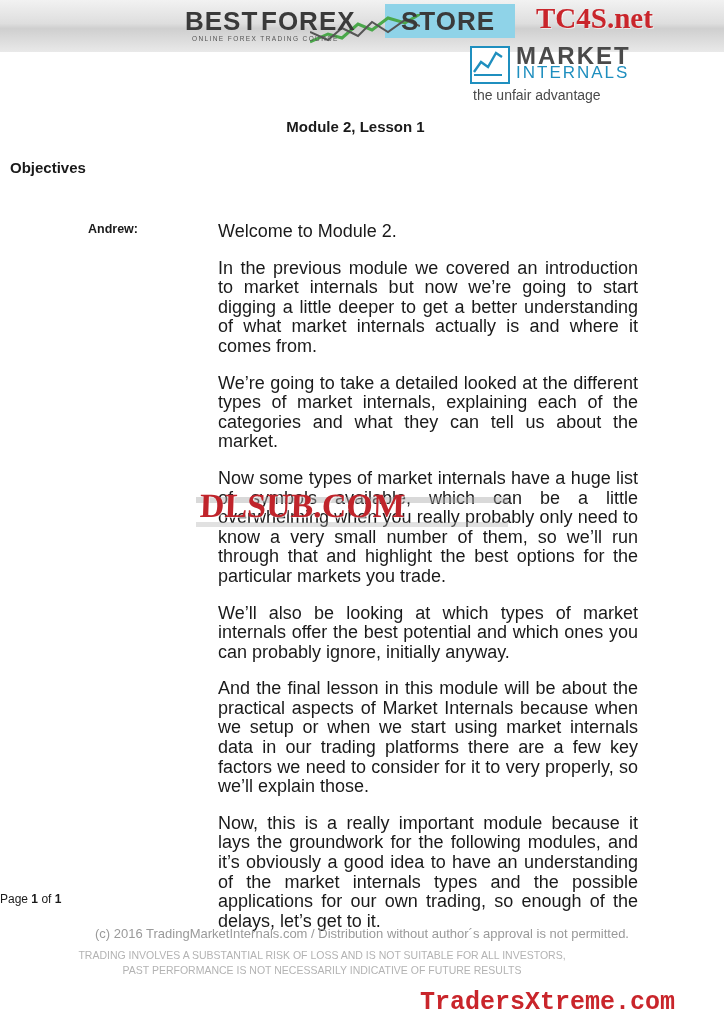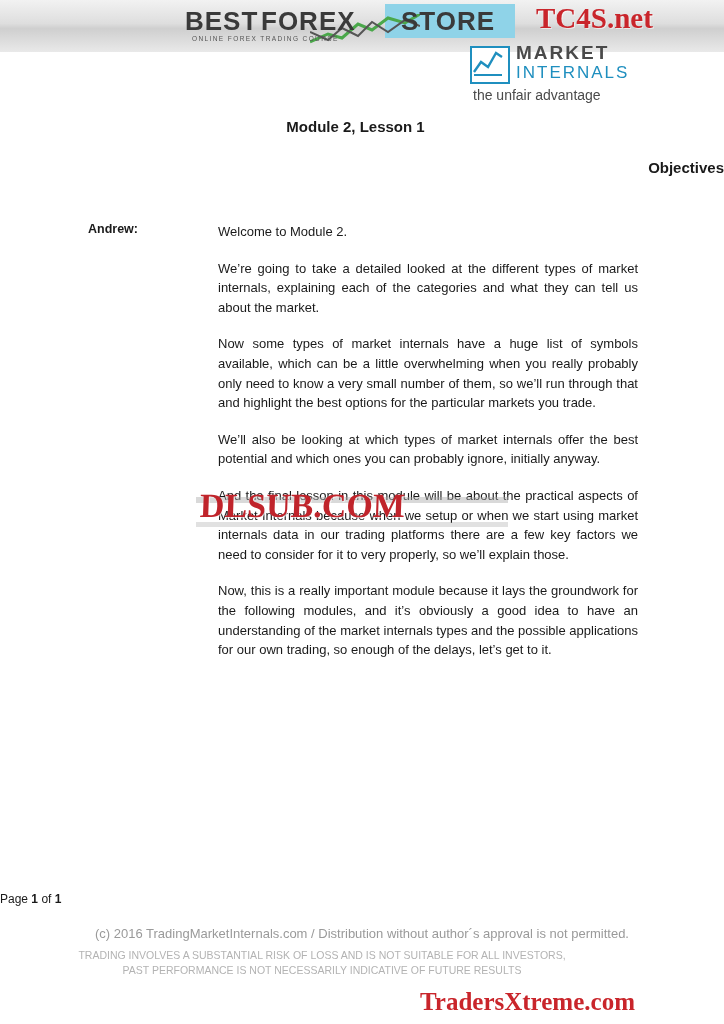--- a/index.html
+++ b/index.html
@@ -113,21 +113,21 @@
     top: 4px;
     width: 36px;
     height: 34px;
     background: #ffffff;
     border: 2px solid #1f8fbf;
   }
   .mi-market {
     position: absolute;
     left: 46px;
     top: 0px;
-    font-size: 19px;
+    font-size: 24px;
     font-weight: bold;
     letter-spacing: 2px;
     color: #4a4a4a;
   }
   .mi-internals {
     position: absolute;
     left: 46px;
     top: 21px;
     font-size: 17px;
     letter-spacing: 2px;
@@ -151,21 +151,21 @@
   }
   .title {
     text-align: center;
     font-size: 15px;
     font-weight: bold;
     color: #1a1a1a;
     margin: 0 16px 0 0;
     padding-left: 3px;
   }
   .subtitle {
-    text-align: right;
+    text-align: left;
     font-size: 15px;
     font-weight: bold;
     color: #1a1a1a;
     margin-top: 24px;
     padding-left: 10px;
   }
 
   .transcript {
     position: absolute;
     top: 104px;
@@ -180,21 +180,21 @@
     font-weight: bold;
     color: #1a1a1a;
   }
   .paras {
     position: absolute;
     left: 218px;
     top: 0;
     width: 420px;
   }
   .para {
-    font-size: 13px;
+    font-size: 18px;
     line-height: 19.6px;
     color: #1a1a1a;
     text-align: justify;
     margin: 0 0 17px 0;
   }
   .para:last-child { margin-bottom: 15px; }
 
   
   .dlsub {
     position: absolute;
@@ -254,21 +254,21 @@
     line-height: 15px;
   }
 
   .tx-wm {
     position: absolute;
     left: 420px;
     top: 988px;
     font-size: 25px;
     font-weight: bold;
     color: #c9252b;
-    font-family: Liberation Serif, serif;
+    font-family: Liberation Mono, monospace;
     text-shadow: 1px 1px 0 rgba(255,255,255,0.5);
   }
 </style>
 </head>
 <body>
 
 <div class="banner">
   <div class="banner-inner">
     <div class="bfs-store-box"></div>
     <svg class="bfs-chart" viewBox="0 0 110 30" preserveAspectRatio="none">
@@ -296,20 +296,21 @@
 </div>
 
 <div class="doc">
   <div class="title">Module 2, Lesson 1</div>
   <div class="subtitle">Objectives</div>
 
   <div class="transcript">
     <div class="speaker">Andrew:</div>
     <div class="paras">
       <p class="para">Welcome to Module 2.</p>
+      <p class="para">In the previous module we covered an introduction to market internals but now we’re going to start digging a little deeper to get a better understanding of what market internals actually is and where it comes from.</p>
       <p class="para">We’re going to take a detailed looked at the different types of market internals, explaining each of the categories and what they can tell us about the market.</p>
       <p class="para">Now some types of market internals have a huge list of symbols available, which can be a little overwhelming when you really probably only need to know a very small number of them, so we’ll run through that and highlight the best options for the particular markets you trade.</p>
       <p class="para">We’ll also be looking at which types of market internals offer the best potential and which ones you can probably ignore, initially anyway.</p>
       <p class="para">And the final lesson in this module will be about the practical aspects of Market Internals because when we setup or when we start using market internals data in our trading platforms there are a few key factors we need to consider for it to very properly, so we’ll explain those.</p>
       <p class="para">Now, this is a really important module because it lays the groundwork for the following modules, and it’s obviously a good idea to have an understanding of the market internals types and the possible applications for our own trading, so enough of the delays, let’s get to it.</p>
     </div>
   </div>
 </div>
 
 <div class="dlsub-bar"></div>

